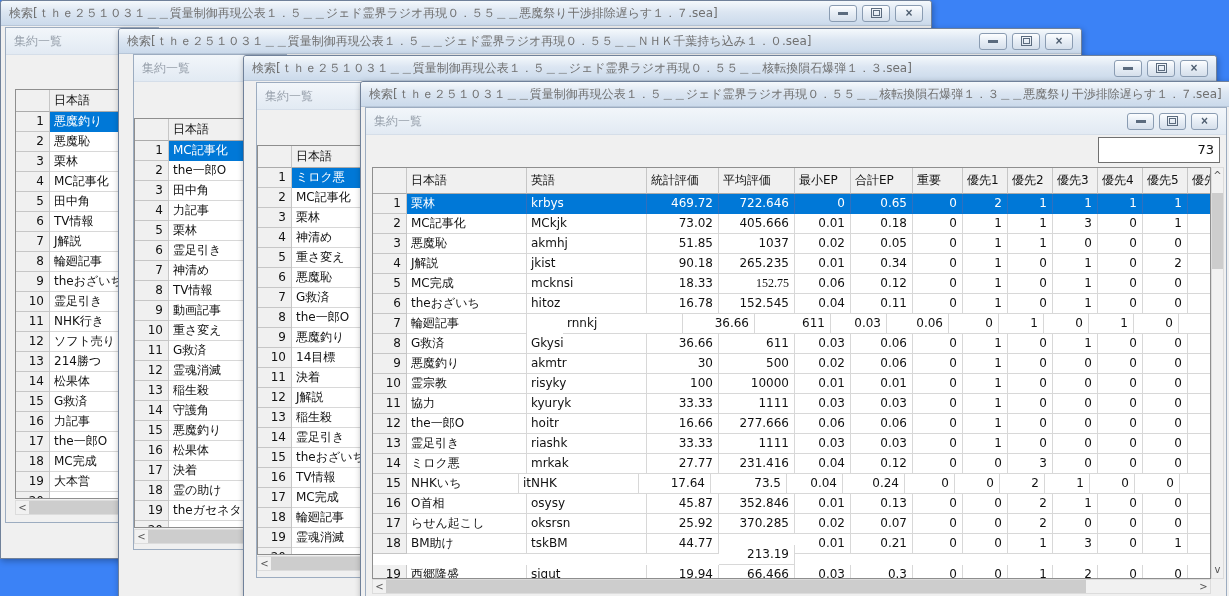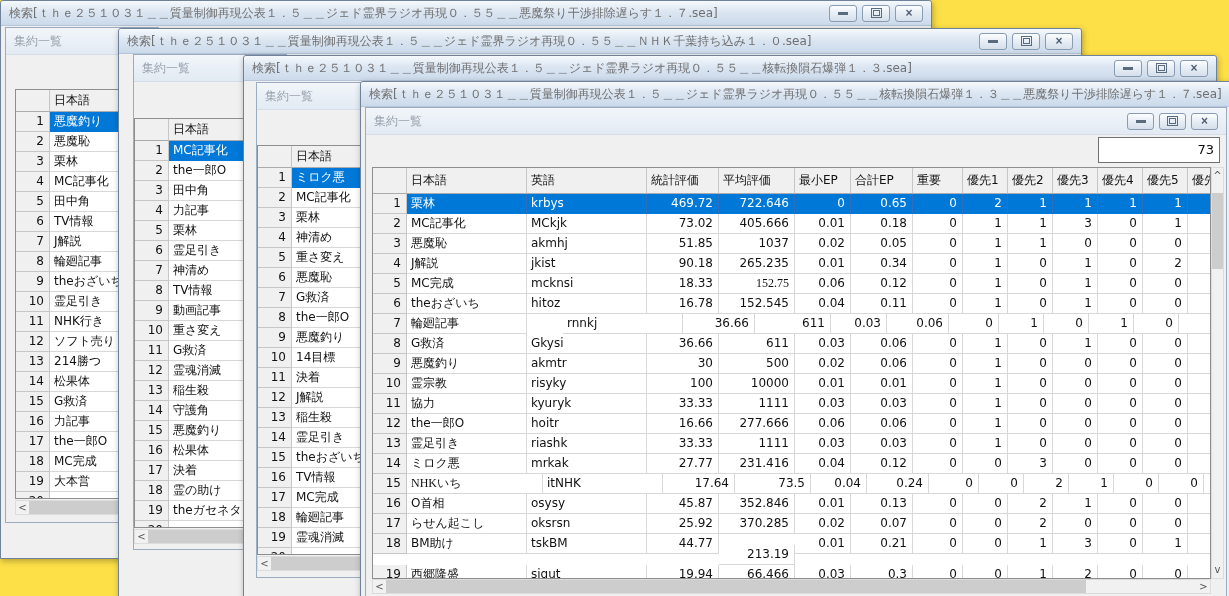--- a/index.html
+++ b/index.html
@@ -1,17 +1,17 @@
 <!DOCTYPE html>
 <html><head>
 <meta charset="utf-8">
 <style>
   html,body{margin:0;padding:0;}
   body{font-family:"DejaVu Sans","Liberation Sans",sans-serif;}
-  #desktop{position:relative;width:1229px;height:596px;background:#fde047;overflow:hidden;}
+  #desktop{position:relative;width:1229px;height:596px;background:#3b82f6;overflow:hidden;}
 
   .win{position:absolute;background:#F0F0F0;border:1px solid #70819A;border-radius:3px 3px 0 0;
        box-shadow:1px 2px 6px rgba(0,0,0,.3);overflow:hidden;}
   .titlebar{height:24px;background:linear-gradient(#F5F9FC,#DCE6F2 45%,#CBDAEB);
        border-bottom:1px solid #B7C6D8;display:flex;align-items:center;padding:0 8px;border-radius:2px 2px 0 0;}
   .title{flex:1;color:#707070;font-size:12px;white-space:nowrap;overflow:hidden;}
   .winbtns{display:flex;gap:5px;margin-left:8px;}
   .wbtn{width:28px;height:17px;border:1px solid #8A9CB2;border-radius:3px;padding:0;margin:0;
        background:linear-gradient(#FDFEFF,#EAF0F7 40%,#D5DFEB);display:flex;align-items:center;justify-content:center;cursor:default;}
   .ic-min{display:inline-block;width:10px;height:3px;background:#5B6B7E;}
@@ -672,21 +672,21 @@
             <div class="g-cell r" style="width: 50px;">0</div>
             <div class="g-cell r" style="width: 45px;">0</div>
             <div class="g-cell r" style="width: 45px;">3</div>
             <div class="g-cell r" style="width: 45px;">0</div>
             <div class="g-cell r" style="width: 45px;">0</div>
             <div class="g-cell r" style="width: 45px;">0</div>
             <div class="g-cell r" style="width: 45px;"></div>
           </div>
           <div class="g-row">
             <div class="g-cell g-num" style="width: 34px;">15</div>
-            <div class="g-cell l" style="width: 136px; font-family: Liberation Serif, serif;">NHKいち</div>
+            <div class="g-cell l" style="width: 112px;">NHKいち</div>
             <div class="g-cell l" style="width: 120px;">itNHK</div>
             <div class="g-cell r" style="width: 72px;">17.64</div>
             <div class="g-cell r" style="width: 76px;">73.5</div>
             <div class="g-cell r" style="width: 56px;">0.04</div>
             <div class="g-cell r" style="width: 62px;">0.24</div>
             <div class="g-cell r" style="width: 50px;">0</div>
             <div class="g-cell r" style="width: 45px;">0</div>
             <div class="g-cell r" style="width: 45px;">2</div>
             <div class="g-cell r" style="width: 45px;">1</div>
             <div class="g-cell r" style="width: 45px;">0</div>

